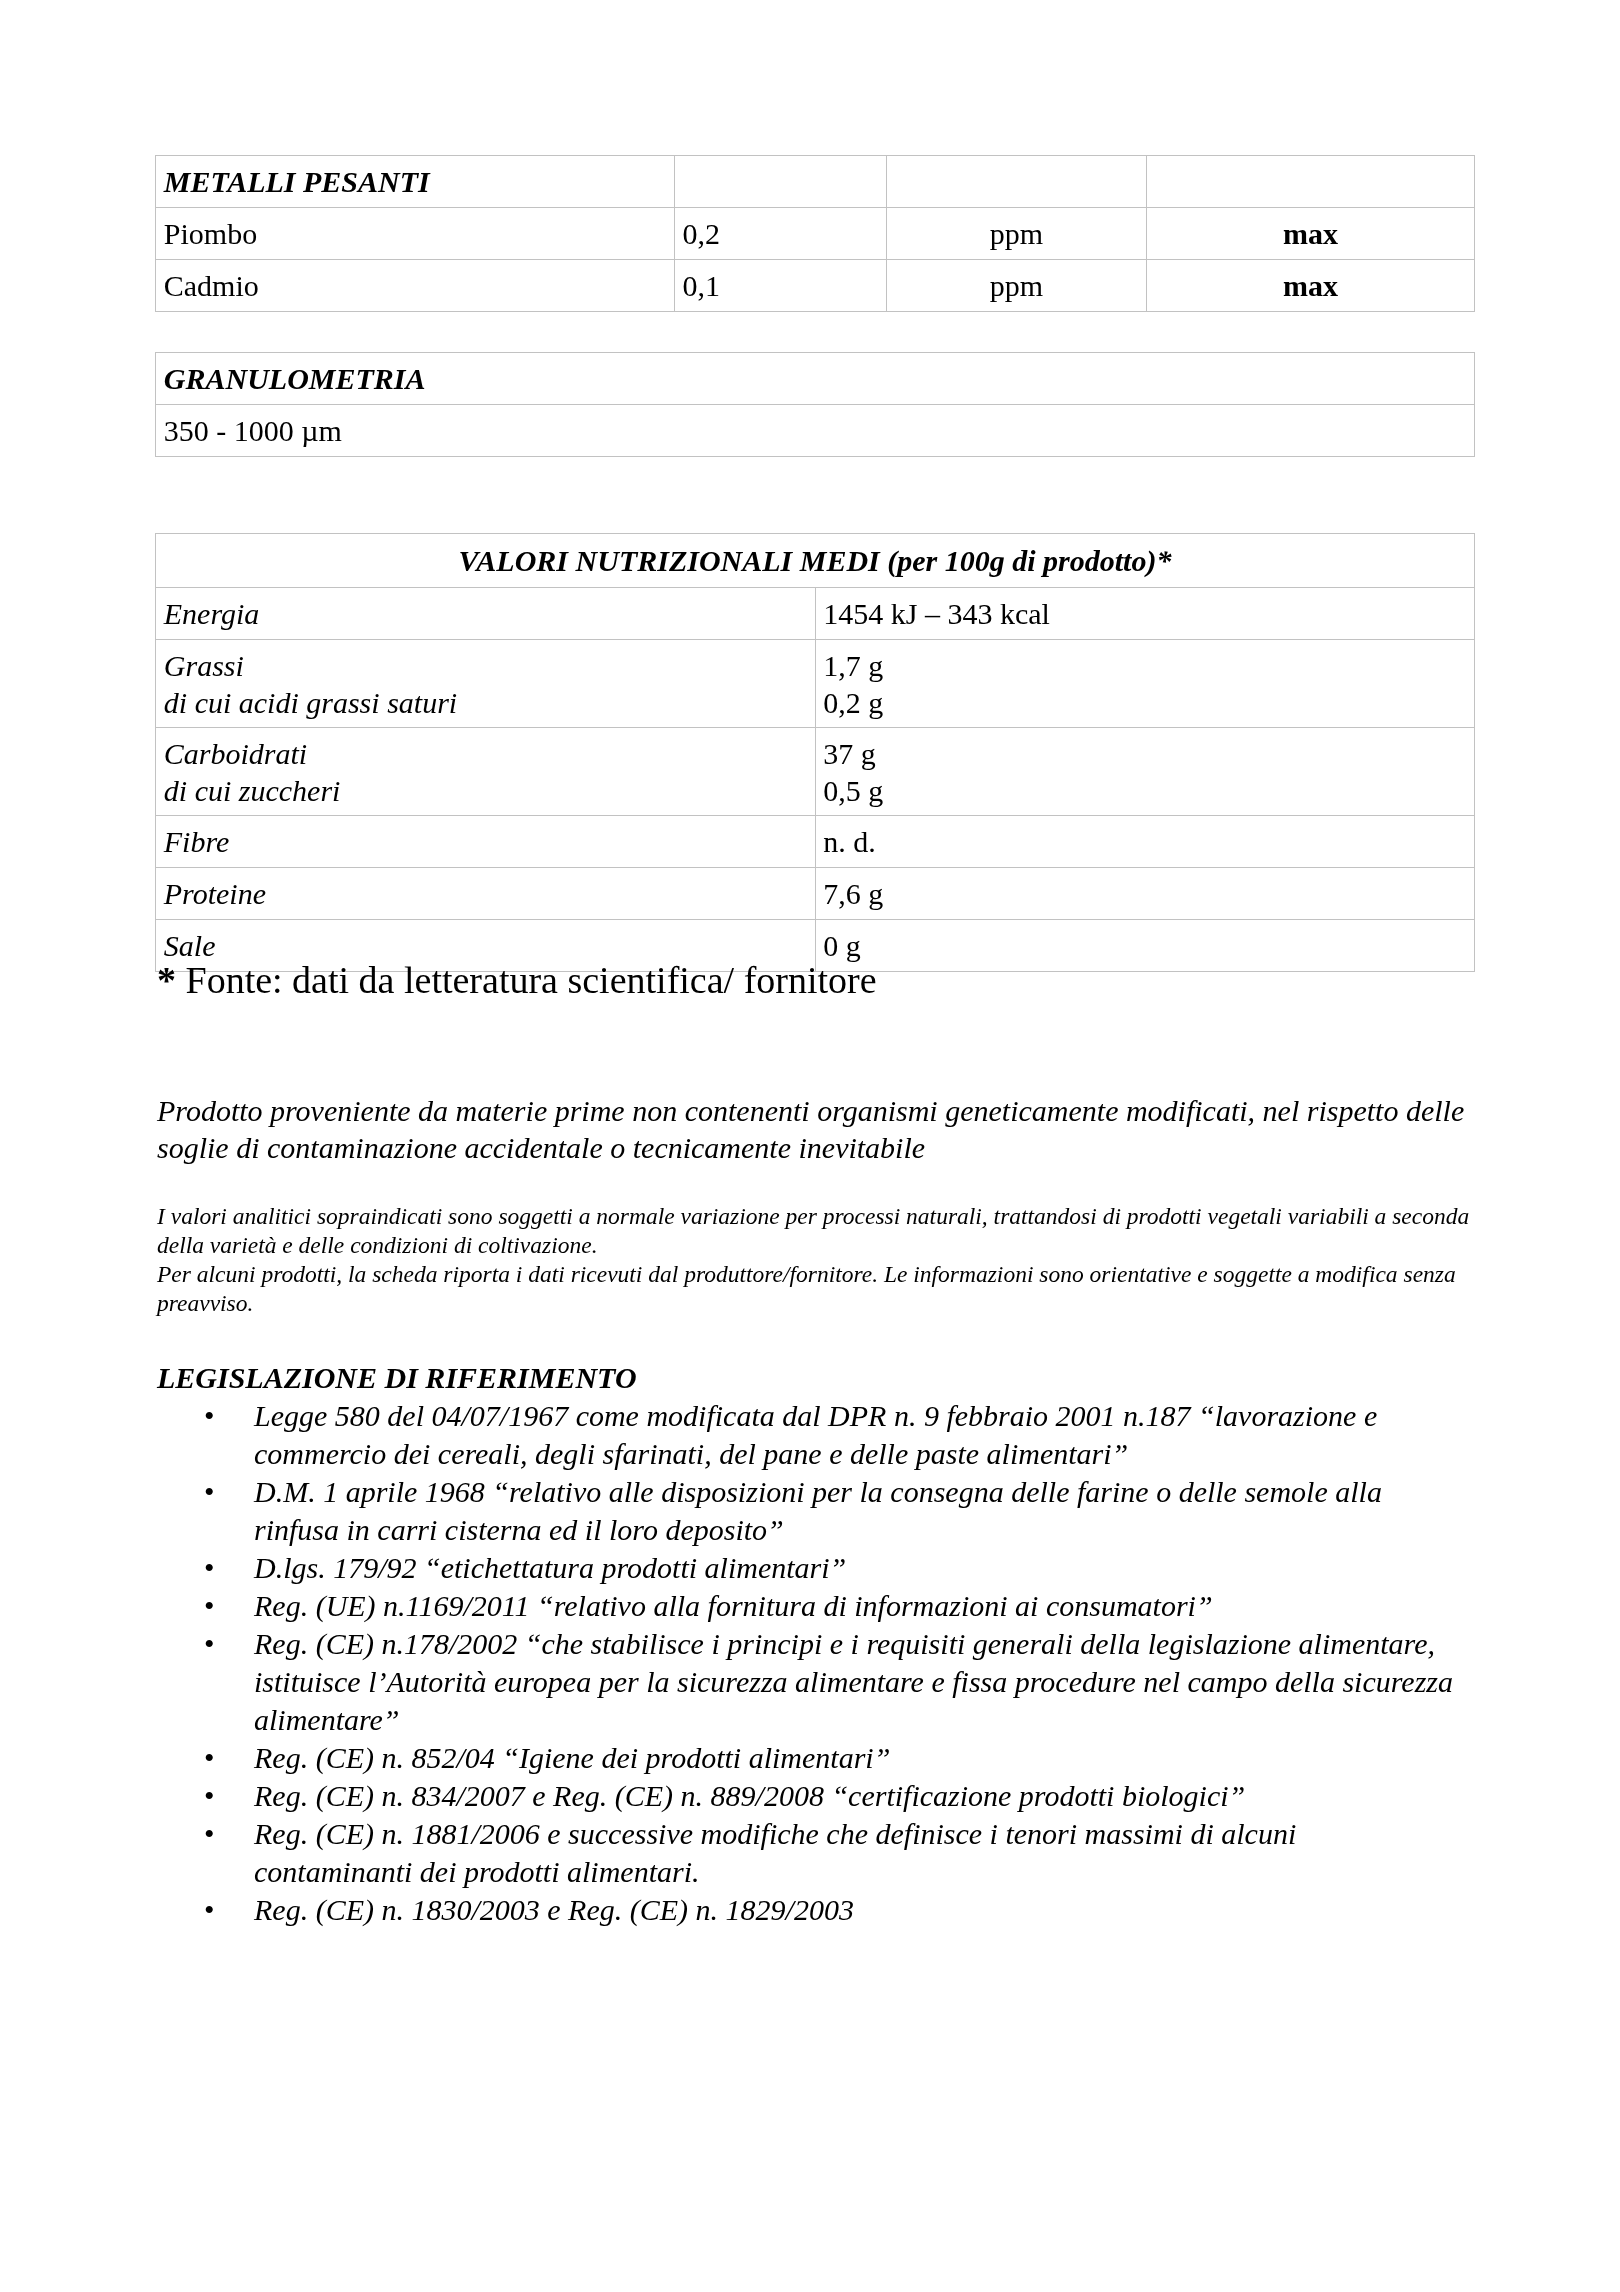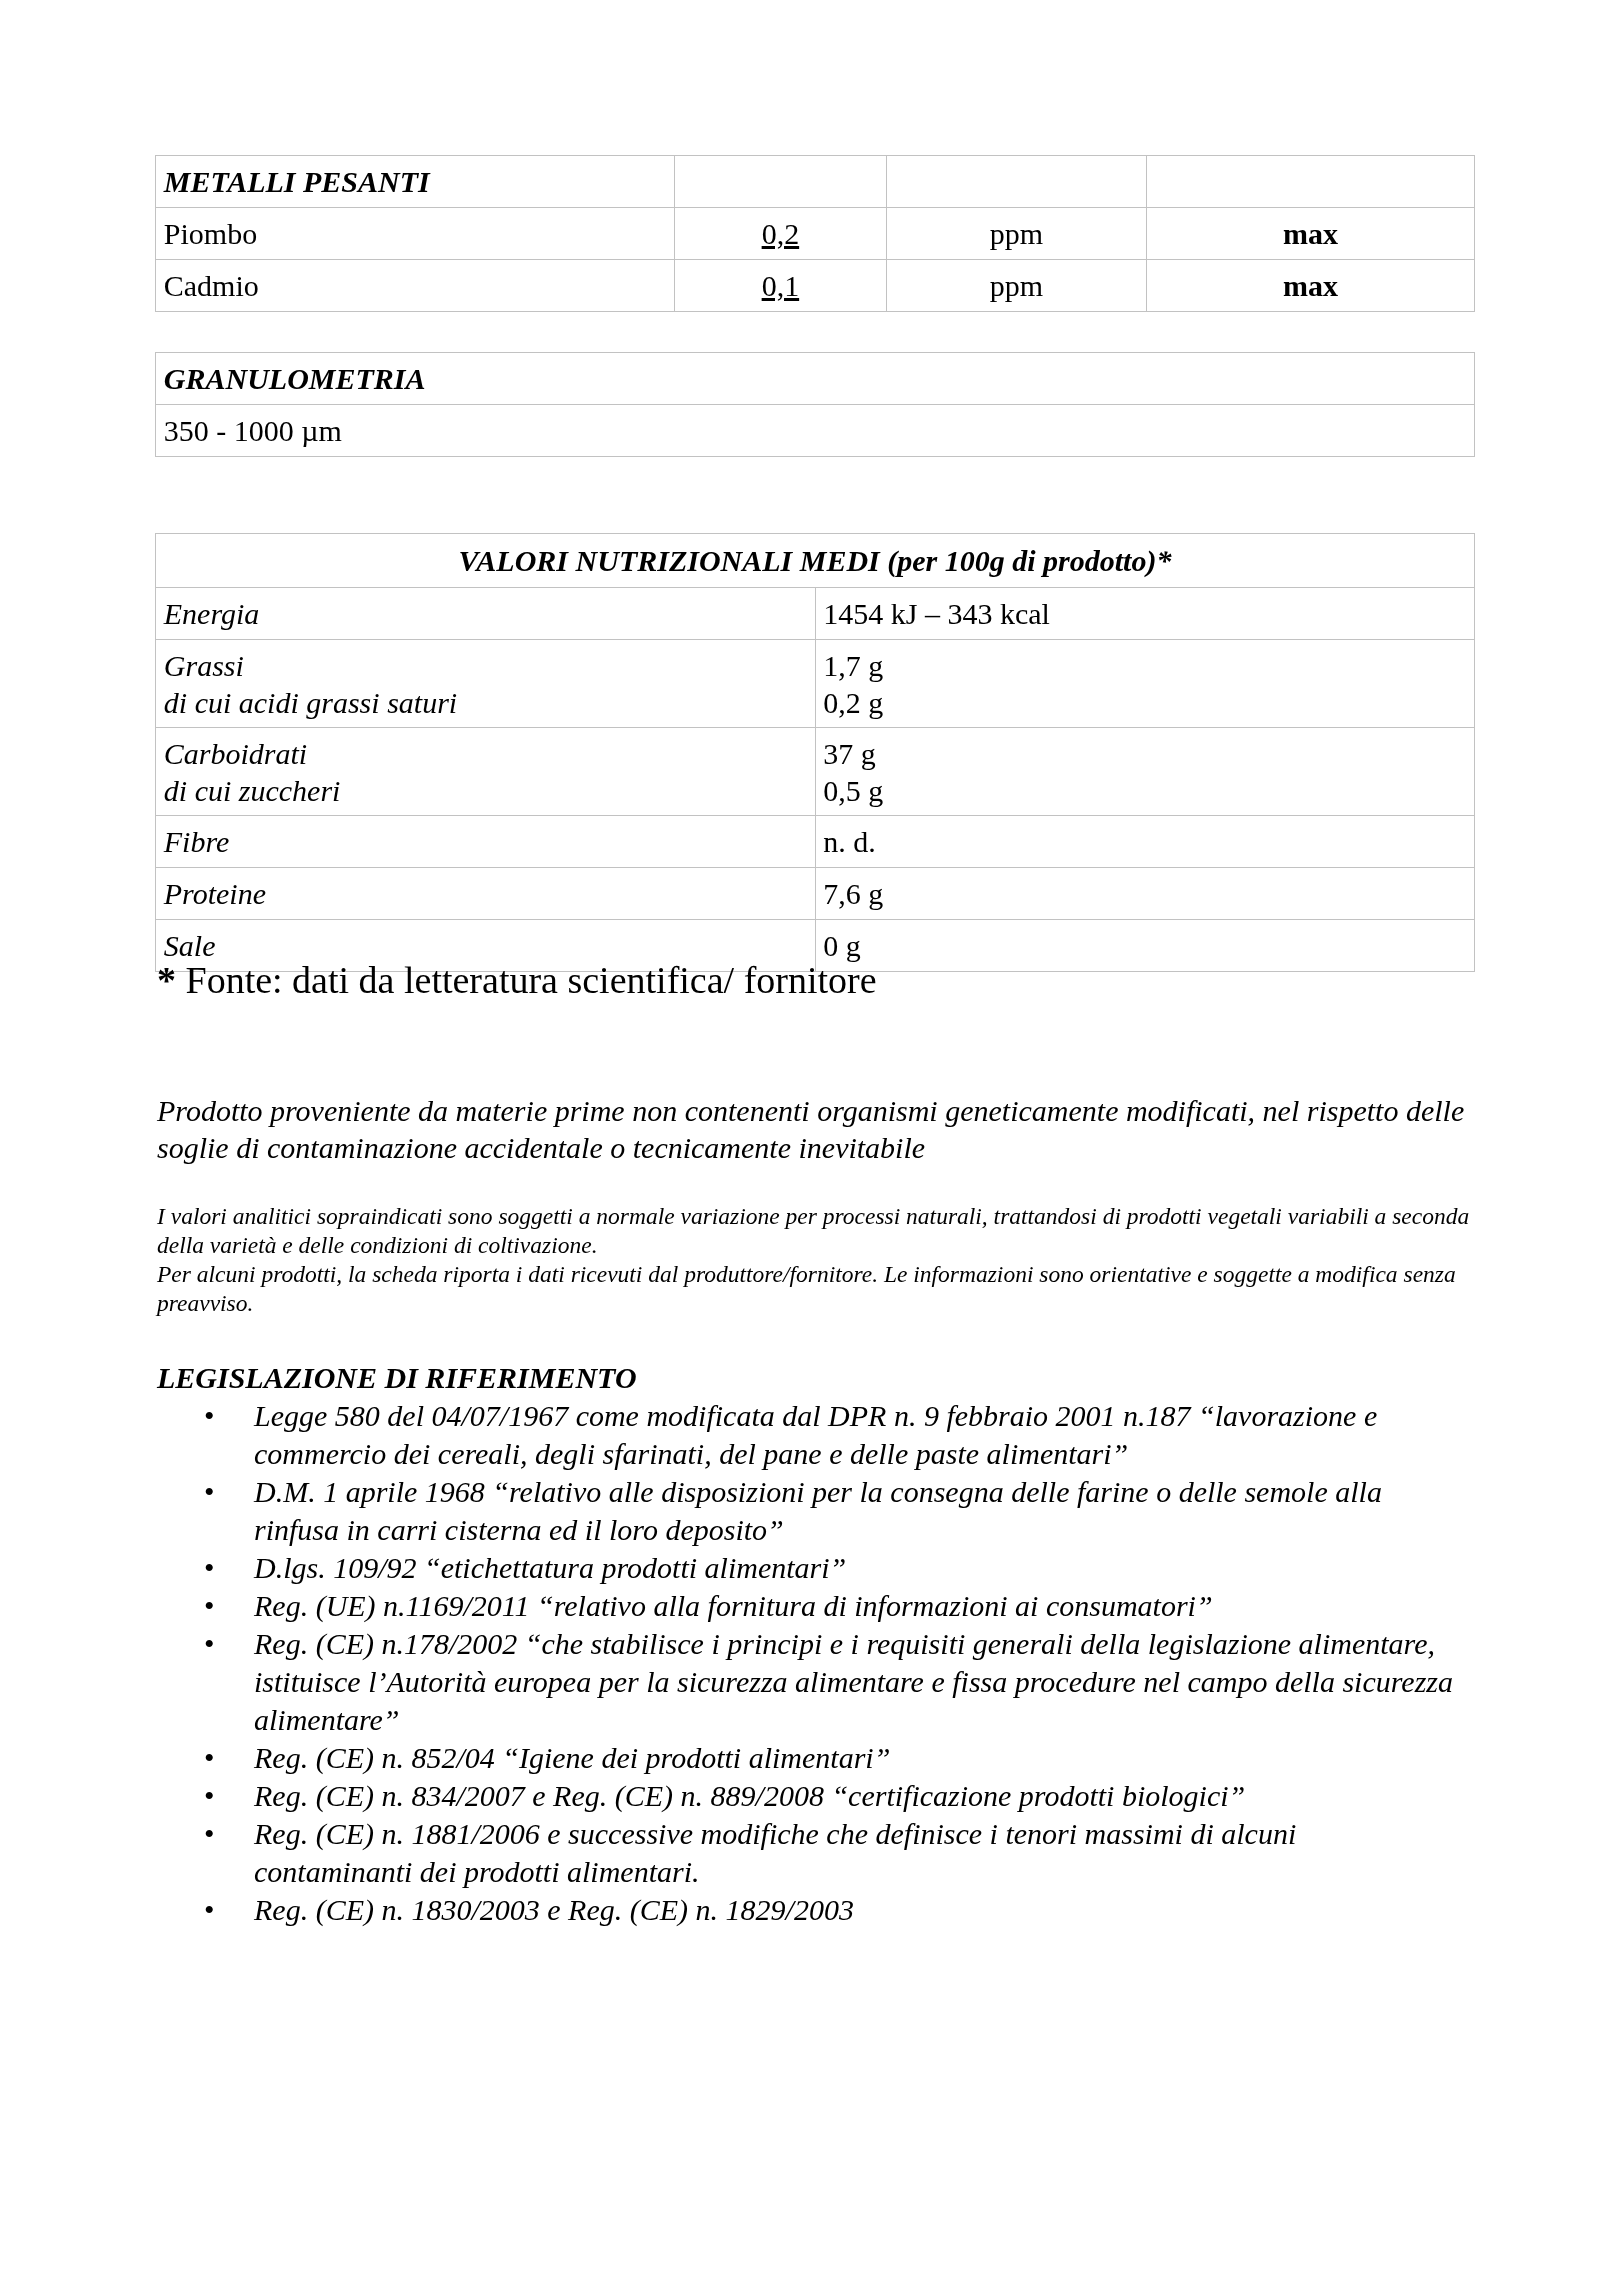--- a/index.html
+++ b/index.html
@@ -10,21 +10,21 @@
     }
     .page { position: absolute; left: 0; top: 0; width: 1620px; height: 2293px; padding-left: 26px; }
 
     table { border-collapse: collapse; position: absolute; table-layout: fixed; }
     td { border: 1.5px solid #c2c2c2; padding: 0 7.8px; font-size: 30px; line-height: 33px; vertical-align: middle; }
 
     
     #metals { left: 155px; top: 155px; width: 1320px; }
     #metals td { height: 51px; }
     #metals .c1 { width: 502px; }
-    #metals .c2 { width: 196px; text-align: center; text-decoration: underline; }
+    #metals .c2 { width: 196px; text-align: left; }
     #metals .c3 { width: 243px; text-align: center; }
     #metals .c4 { text-align: center; font-weight: bold; }
     .head-it { font-style: italic; font-weight: bold; }
 
     
     #granulo { left: 155px; top: 352px; width: 1320px; }
     #granulo td { height: 51px; }
 
     
     #nutri { left: 155px; top: 533px; width: 1320px; }
@@ -134,21 +134,21 @@
 
   <div id="disclaimer" class="txt">
     <div>I valori analitici sopraindicati sono soggetti a normale variazione per processi naturali, trattandosi di prodotti vegetali variabili a seconda della varietà e delle condizioni di coltivazione.</div>
     <div>Per alcuni prodotti, la scheda riporta i dati ricevuti dal produttore/fornitore. Le informazioni sono orientative e soggette a modifica senza preavviso.</div>
   </div>
 
   <div id="legis-title" class="txt">LEGISLAZIONE DI RIFERIMENTO</div>
   <ul id="legis-list">
     <li><span class="bullet">•</span><span>Legge 580 del 04/07/1967 come modificata dal DPR n. 9 febbraio 2001 n.187 “lavorazione e commercio dei cereali, degli sfarinati, del pane e delle paste alimentari”</span></li>
     <li><span class="bullet">•</span><span>D.M. 1 aprile 1968 “relativo alle disposizioni per la consegna delle farine o delle semole alla rinfusa in carri cisterna ed il loro deposito”</span></li>
-    <li><span class="bullet">•</span><span>D.lgs. 109/92 “etichettatura prodotti alimentari”</span></li>
+    <li><span class="bullet">•</span><span>D.lgs. 179/92 “etichettatura prodotti alimentari”</span></li>
     <li><span class="bullet">•</span><span>Reg. (UE) n.1169/2011 “relativo alla fornitura di informazioni ai consumatori”</span></li>
     <li><span class="bullet">•</span><span>Reg. (CE) n.178/2002 “che stabilisce i principi e i requisiti generali della legislazione alimentare, istituisce l’Autorità europea per la sicurezza alimentare e fissa procedure nel campo della sicurezza alimentare”</span></li>
     <li><span class="bullet">•</span><span>Reg. (CE) n. 852/04 “Igiene dei prodotti alimentari”</span></li>
     <li><span class="bullet">•</span><span>Reg. (CE) n. 834/2007 e Reg. (CE) n. 889/2008 “certificazione prodotti biologici”</span></li>
     <li><span class="bullet">•</span><span>Reg. (CE) n. 1881/2006 e successive modifiche che definisce i tenori massimi di alcuni contaminanti dei prodotti alimentari.</span></li>
     <li><span class="bullet">•</span><span>Reg. (CE) n. 1830/2003 e Reg. (CE) n. 1829/2003</span></li>
   </ul>
 
 </div>
 

